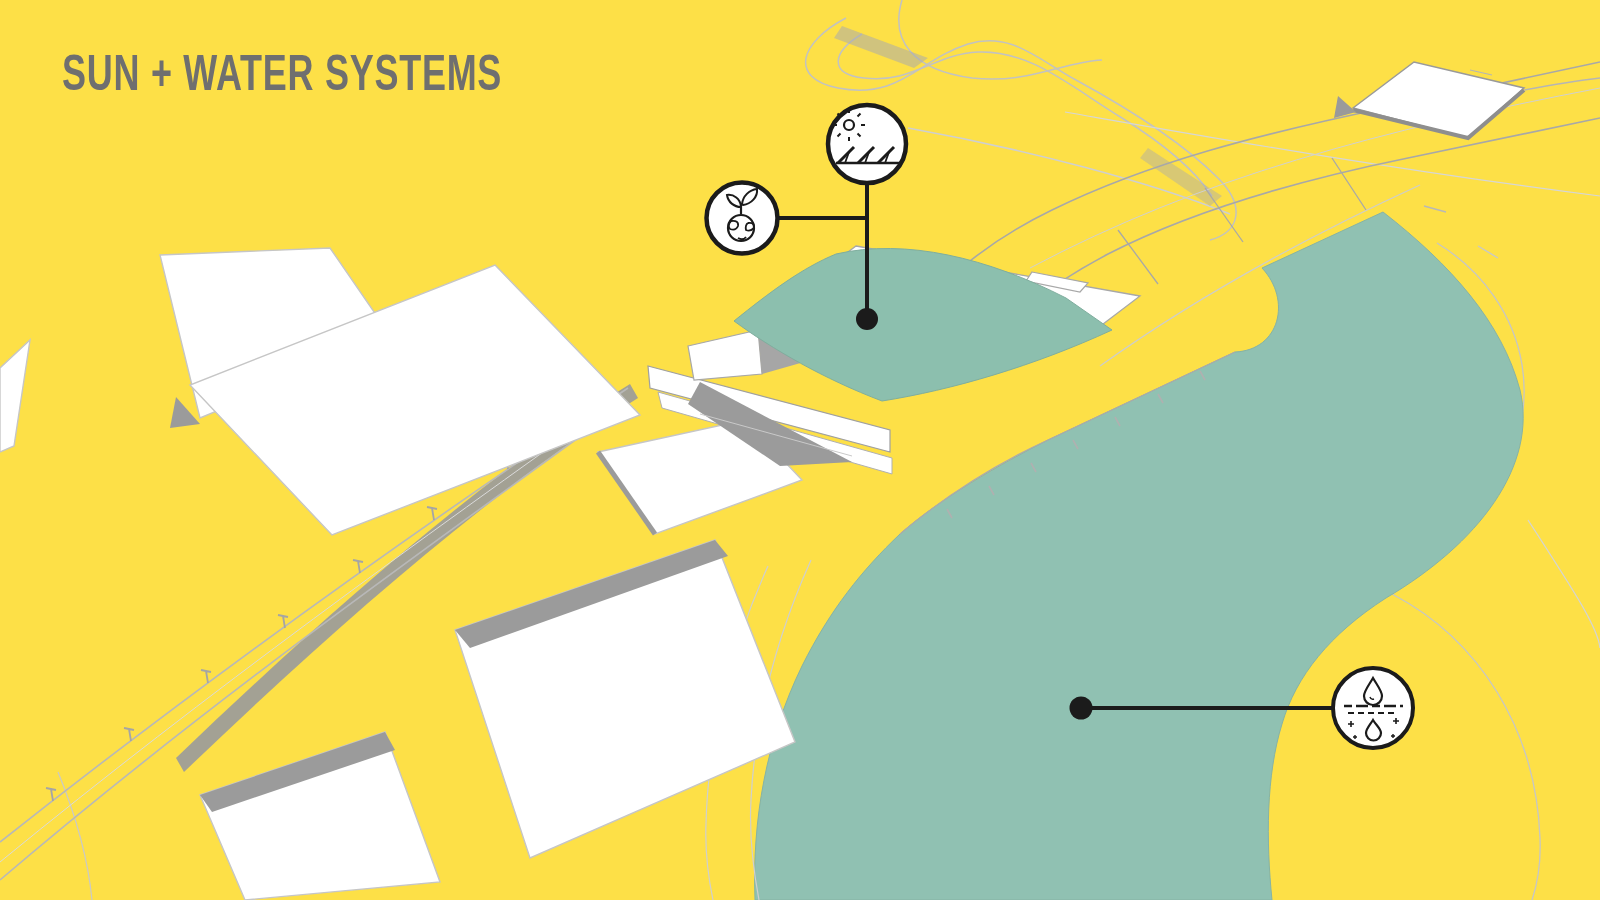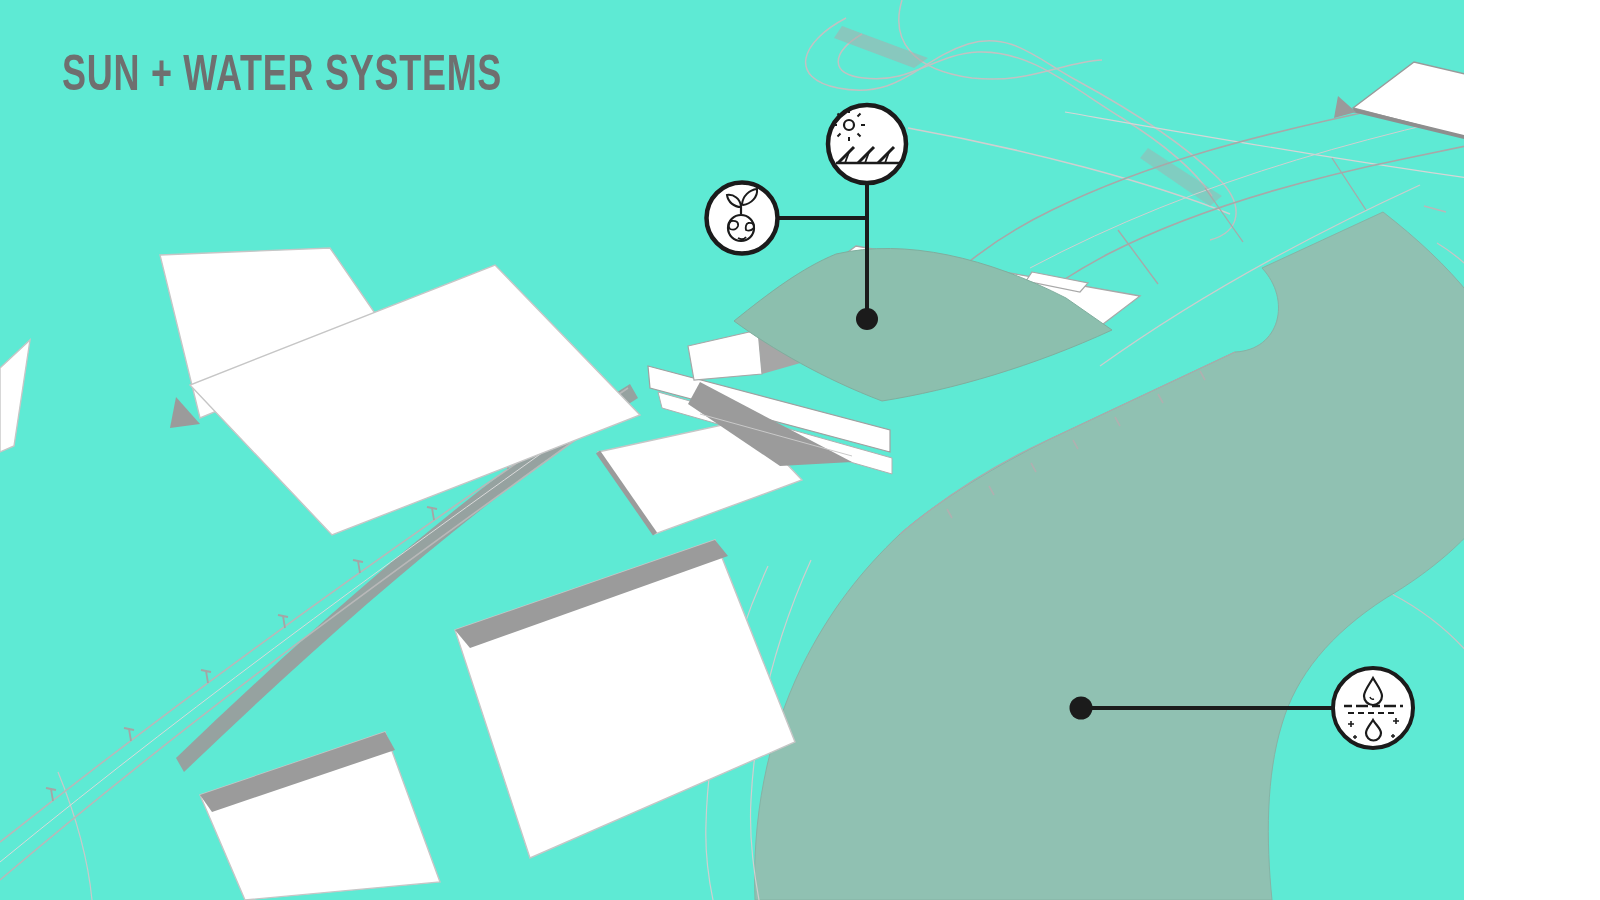--- a/index.html
+++ b/index.html
@@ -1,16 +1,16 @@
 <!DOCTYPE html>
 <html><head>
 <meta charset="utf-8">
 <style>
   html,body{margin:0;padding:0;background:#ffffff;}
-  .stage{position:relative;width:1464px;height:900px;overflow:hidden;background:#5eead4;
+  .stage{position:relative;width:1600px;height:900px;overflow:hidden;background:#fde047;
          font-family:"Liberation Sans",sans-serif;}
   .stage svg{position:absolute;left:0;top:0;}
   .title{position:absolute;left:62px;top:46px;font-size:50px;font-weight:700;
          color:#6f6f6f;letter-spacing:1px;white-space:nowrap;
          transform:scaleX(0.72);transform-origin:left top;line-height:1.1;}
 </style>
 </head>
 <body>
 
 <div class="stage">

